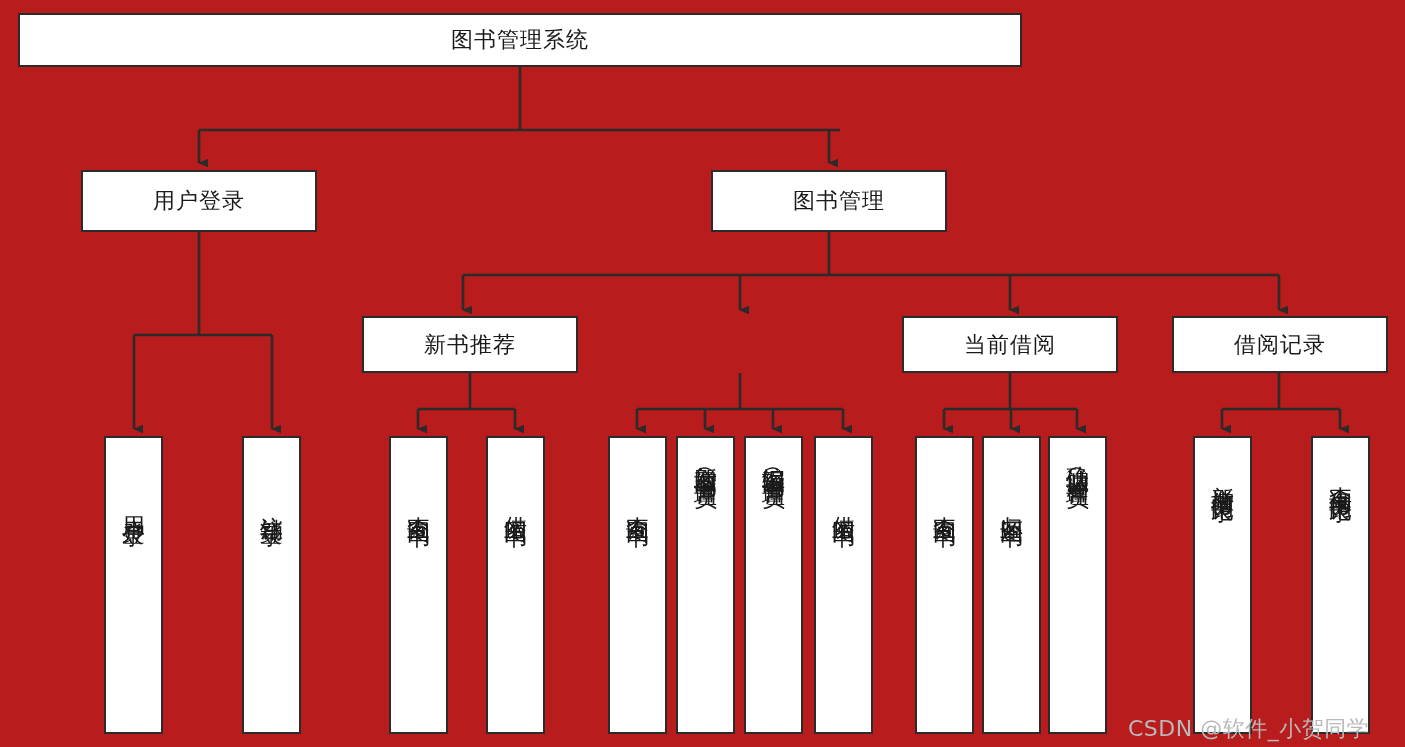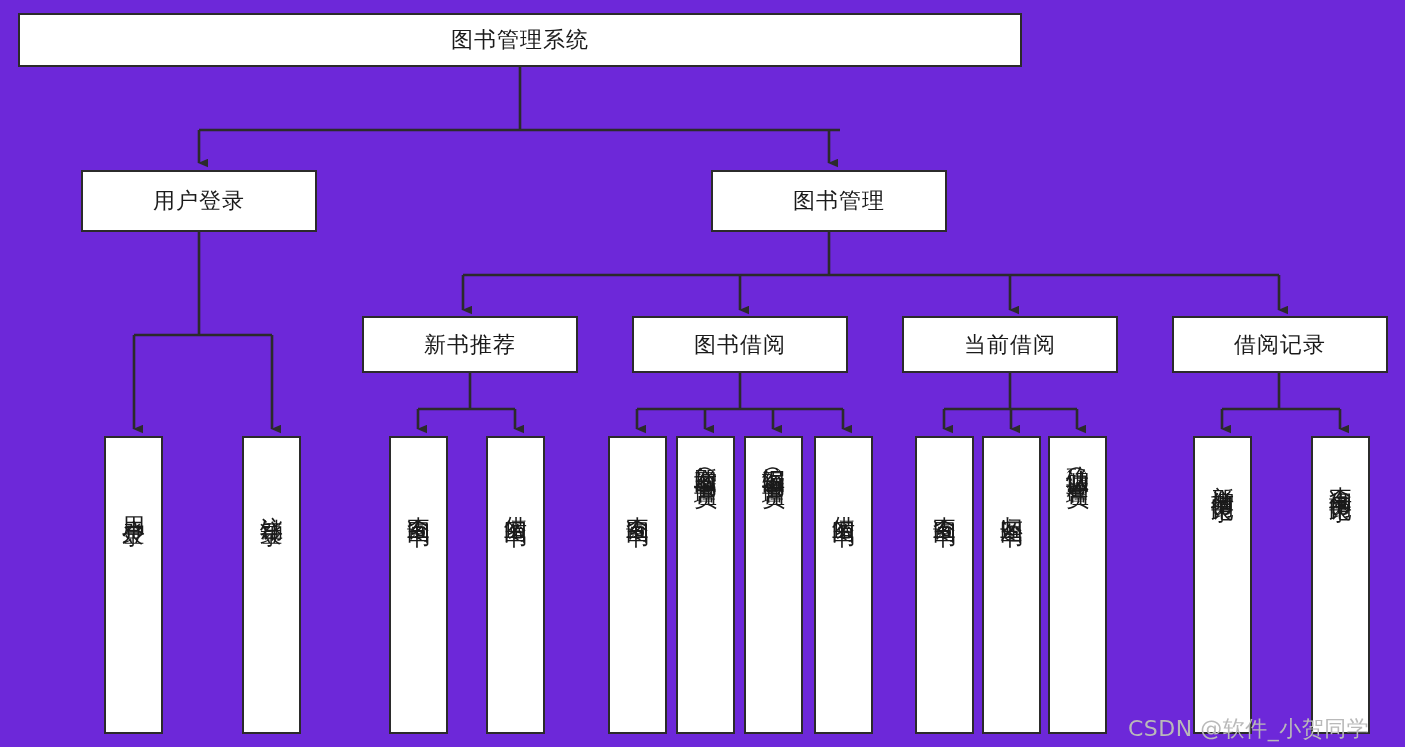--- a/index.html
+++ b/index.html
@@ -10,21 +10,21 @@
   body {
     width: 1405px;
     height: 747px;
     font-family: "DejaVu Sans", "Liberation Sans", sans-serif;
     overflow: hidden;
   }
   #diagram-root {
     position: relative;
     width: 1405px;
     height: 747px;
-    background: #6d28d9;
+    background: #b91c1c;
   }
   svg.canvas {
     position: absolute;
     top: 0;
     left: 0;
     width: 1405px;
     height: 747px;
   }
   .node-box {
     position: absolute;
@@ -146,23 +146,20 @@
   <div class="node-box" style="left:81px; top:170px; width:236px; height:62px;">
     <span class="node-label">用户登录</span>
   </div>
   <div class="node-box" style="left:711px; top:170px; width:236px; height:62px;padding-left:20px;">
     <span class="node-label">图书管理</span>
   </div>
 
   <div class="node-box" style="left:362px; top:316px; width:216px; height:57px;justify-content:center;">
     <span class="node-label">新书推荐</span>
   </div>
-  <div class="node-box" style="left:632px; top:316px; width:216px; height:57px;">
-    <span class="node-label">图书借阅</span>
-  </div>
   <div class="node-box" style="left:902px; top:316px; width:216px; height:57px;text-align:center;">
     <span class="node-label">当前借阅</span>
   </div>
   <div class="node-box" style="left:1172px; top:316px; width:216px; height:57px;text-align:right;">
     <span class="node-label">借阅记录</span>
   </div>
 
   <div class="node-box vertical pad-small" style="left:104px; top:436px; width:59px; height:298px;">
     <span class="node-label">用户登录</span>
   </div>

